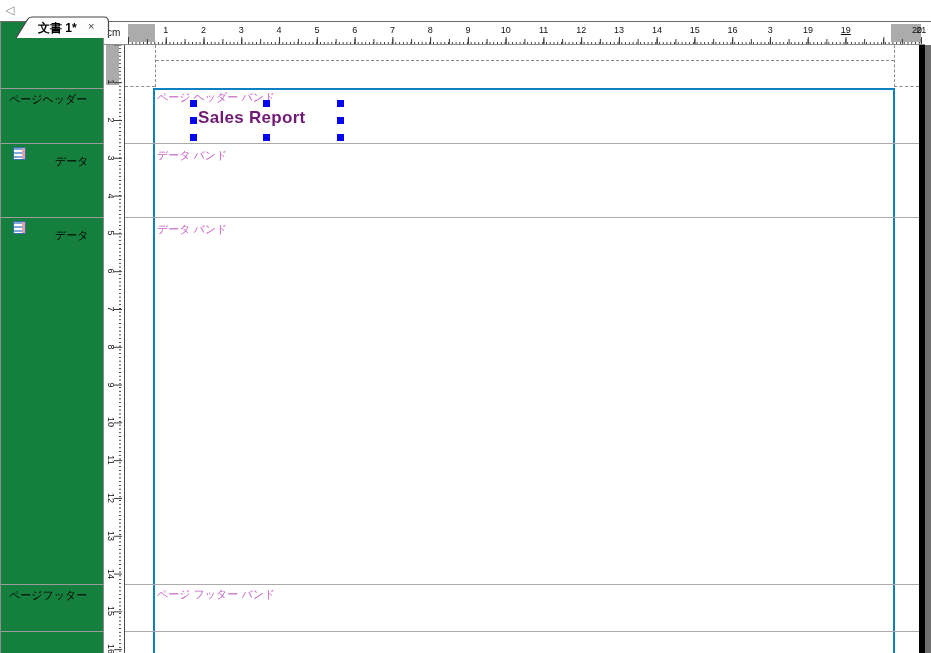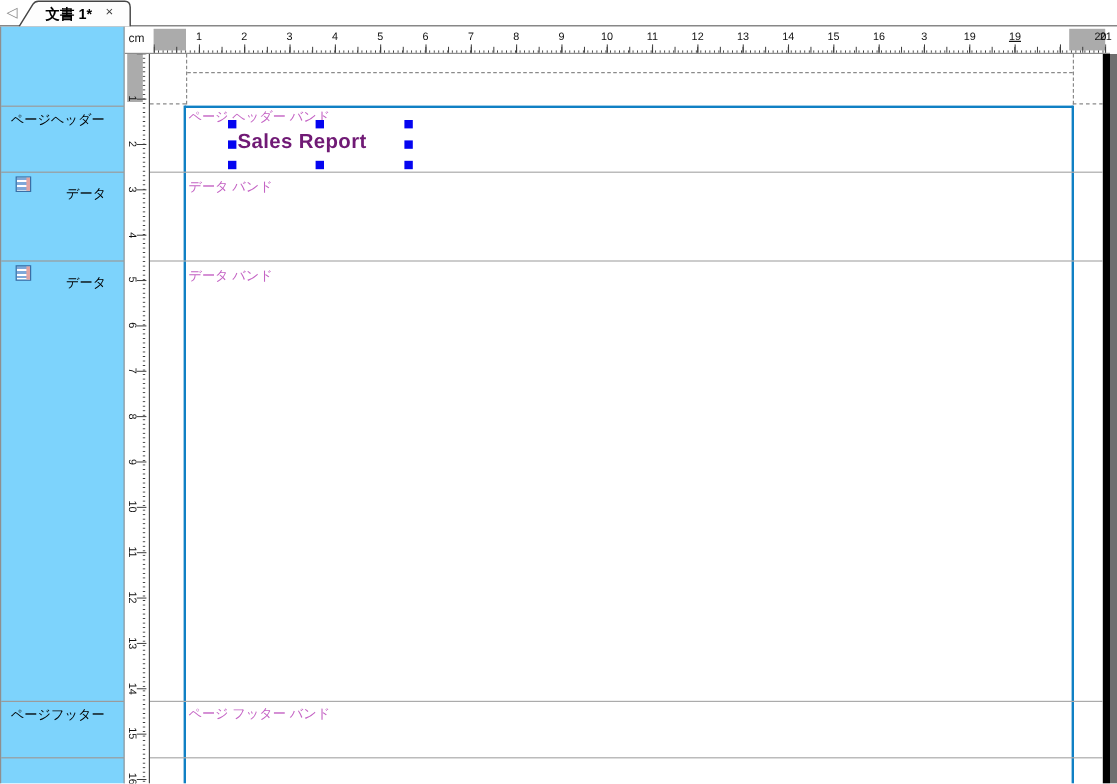--- a/index.html
+++ b/index.html
@@ -5,28 +5,28 @@
   * { margin:0; padding:0; box-sizing:border-box; }
   html,body { width:931px; height:653px; overflow:hidden; background:#fff;
               font-family:"Liberation Sans","DejaVu Sans",sans-serif; }
   #stage { position:relative; width:931px; height:653px; background:#fff; }
 
   
   #tabbar { position:absolute; left:0; top:0; width:931px; height:22px;
             background:#fff; border-bottom:1px solid #6a6a6a; z-index:30; }
   #nav-left { position:absolute; left:3px; top:3px; width:14px; height:16px;
               font-size:12px; line-height:15px; color:#8a8a8a; text-align:center; cursor:default; }
-  #tab { position:absolute; left:14px; top:0; width:98px; height:22px; }
+  #tab { position:absolute; left:14px; top:16px; width:98px; height:22px; }
   #tab svg { position:absolute; left:0; top:0; }
   #tab-label { position:absolute; left:24px; top:4px; font-size:12px; font-weight:bold; color:#000; white-space:nowrap; }
   #tab-close { position:absolute; left:74px; top:4px; font-size:11px; color:#3c3c3c; cursor:default; }
 
   
   #leftpanel { position:absolute; left:0; top:22px; width:104px; height:631px;
-               background:#7dd3fc; border-left:1px solid #8f8f8f; border-right:1px solid #8a8a8a; }
+               background:#15803d; border-left:1px solid #8f8f8f; border-right:1px solid #8a8a8a; }
   .prow-sep { position:absolute; left:0; width:103px; height:1px; background:#9B9B9B; }
   .prow { position:absolute; font-size:11px; color:#000; white-space:nowrap; }
   .data-icon { position:absolute; left:0; top:1px; width:13px; height:13px;
                border:1px solid #3A6EA5;
                background:repeating-linear-gradient(to bottom,#7FA8D9 0 2px,#ffffff 2px 4px); }
   .data-icon::after { content:''; position:absolute; right:0; top:0; bottom:0; width:3px; background:#E0A3A3; }
   .prow .lbl-indent { position:absolute; left:18px; top:8px;margin-left:24px; }
 
   
   #vruler { position:absolute; left:104px; top:22px; width:21px; height:631px; background:#fff; }

